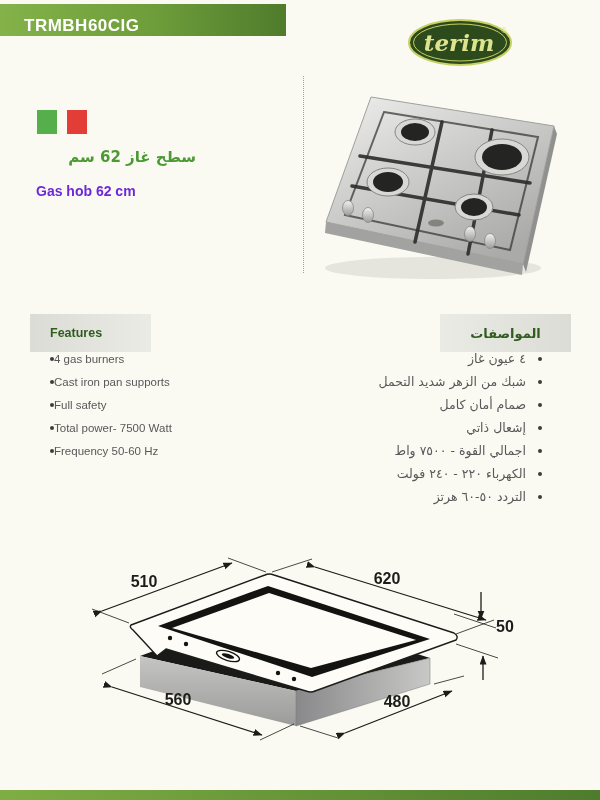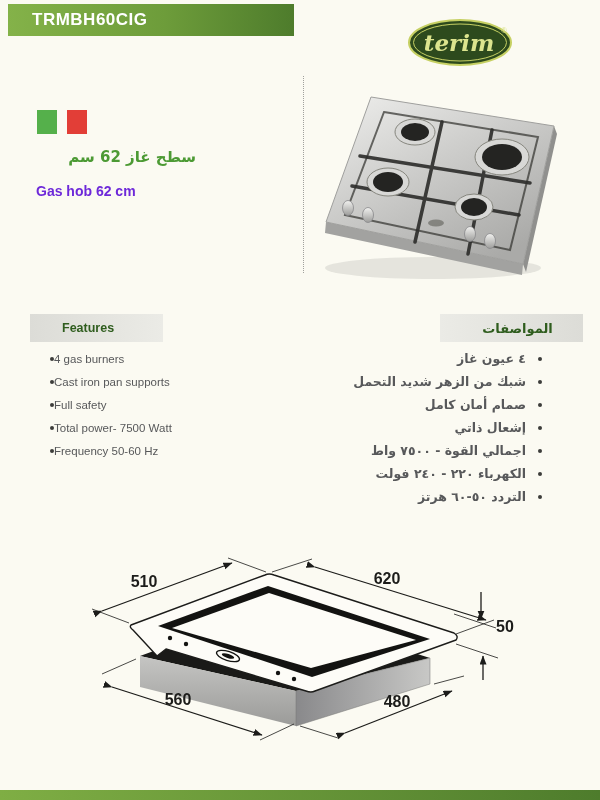--- a/index.html
+++ b/index.html
@@ -1,44 +1,44 @@
 <!DOCTYPE html>
 <html><head>
 <meta charset="utf-8">
 <style>
   html,body{margin:0;padding:0;background:#e8e8e8;}
   .page{
     position:relative;width:600px;height:800px;margin:0 auto;
     background:#fbfaf2;overflow:hidden;
     font-family:"Liberation Sans",sans-serif;
   }
-  .ar{font-family:"DejaVu Sans",sans-serif;direction:rtl;font-weight:bold;}
+  .ar{font-family:"DejaVu Sans",sans-serif;direction:rtl;}
 
   
   .header-bar{
-    position:absolute;left:8px;top:4px;width:286px;height:32px;
+    position:absolute;left:0;top:4px;width:286px;height:32px;
     background:linear-gradient(90deg,#84b249 0%,#6d9c3a 55%,#4e7c2c 100%);
-    display:flex;align-items:center;
+    display:flex;align-items:flex-end;
   }
   .model{color:#ffffff;font-weight:bold;font-size:17px;letter-spacing:.5px;padding-left:24px;}
   .logo{position:absolute;left:408px;top:19px;width:104px;height:47px;}
 
   
   .flag{position:absolute;left:37px;top:110px;width:50px;height:24px;}
   .flag .g{position:absolute;left:0;top:0;width:20px;height:24px;background:#55b04b;}
   .flag .r{position:absolute;left:30px;top:0;width:20px;height:24px;background:#e23e37;}
   .title-ar{position:absolute;left:36px;top:148px;width:160px;font-size:15px;font-weight:bold;color:#4c9a34;text-align:right;}
   .title-en{position:absolute;left:36px;top:183px;font-size:14px;font-weight:bold;color:#6d28d9;}
 
   .divider{position:absolute;left:303px;top:76px;height:197px;width:0;border-left:1px dotted #a0a09c;}
   .photo{position:absolute;left:318px;top:84px;width:268px;height:200px;}
 
   
-  .sec-bar{position:absolute;top:314px;height:28px;background:linear-gradient(90deg,#dcdcd7 0%,#ebebe6 100%);
-    display:flex;align-items:center;font-weight:bold;color:#2f5d1e;padding-left:12px;}
+  .sec-bar{position:absolute;top:314px;height:38px;background:linear-gradient(90deg,#dcdcd7 0%,#ebebe6 100%);
+    display:flex;align-items:center;font-weight:bold;color:#2f5d1e;}
   .sec-en{left:30px;width:121px;font-size:12.5px;}
   .sec-en span{padding-left:20px;}
   .sec-ar{left:440px;width:131px;font-size:13px;justify-content:center;background:linear-gradient(90deg,#ebebe6 0%,#dcdcd7 100%);}
 
   
   .list-en{position:absolute;left:50px;top:347px;}
   .list-ar{position:absolute;right:58px;top:347px;}
   .item{height:23px;display:flex;align-items:center;}
   .item-en{font-size:11.5px;color:#57585a;}
   .item-ar{gap:12px;justify-content:flex-end;font-size:12.5px;color:#57585a;}

